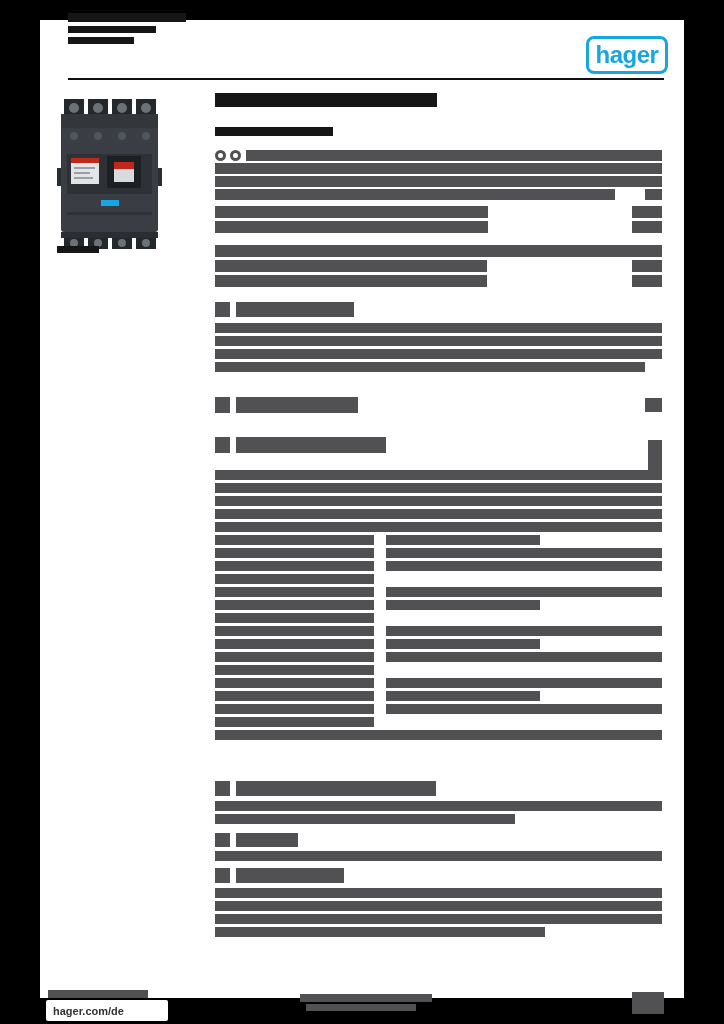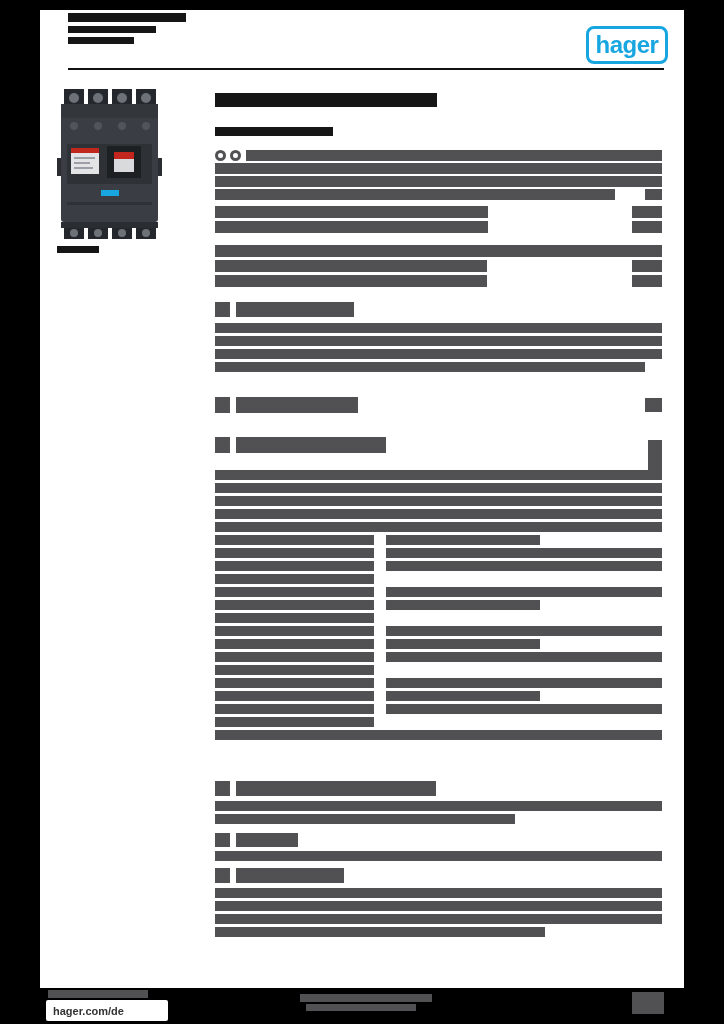--- a/index.html
+++ b/index.html
@@ -5,21 +5,21 @@
   html, body { margin: 0; padding: 0; }
   body {
     width: 724px; height: 1024px;
     background: #000;
     position: relative;
     overflow: hidden;
     font-family: "Liberation Sans", sans-serif;
   }
   .page {
     position: absolute;
-    left: 40px; top: 10px;
+    left: 40px; top: 20px;
     width: 644px; height: 978px;
     background: #fff;
   }
   .logo {
     position: absolute;
     left: 546px; top: 16px;
     width: 82px; height: 38px;
     display: flex; align-items: center; justify-content: center;
     color: #18a6e0;
     border: 3px solid #18a6e0;

